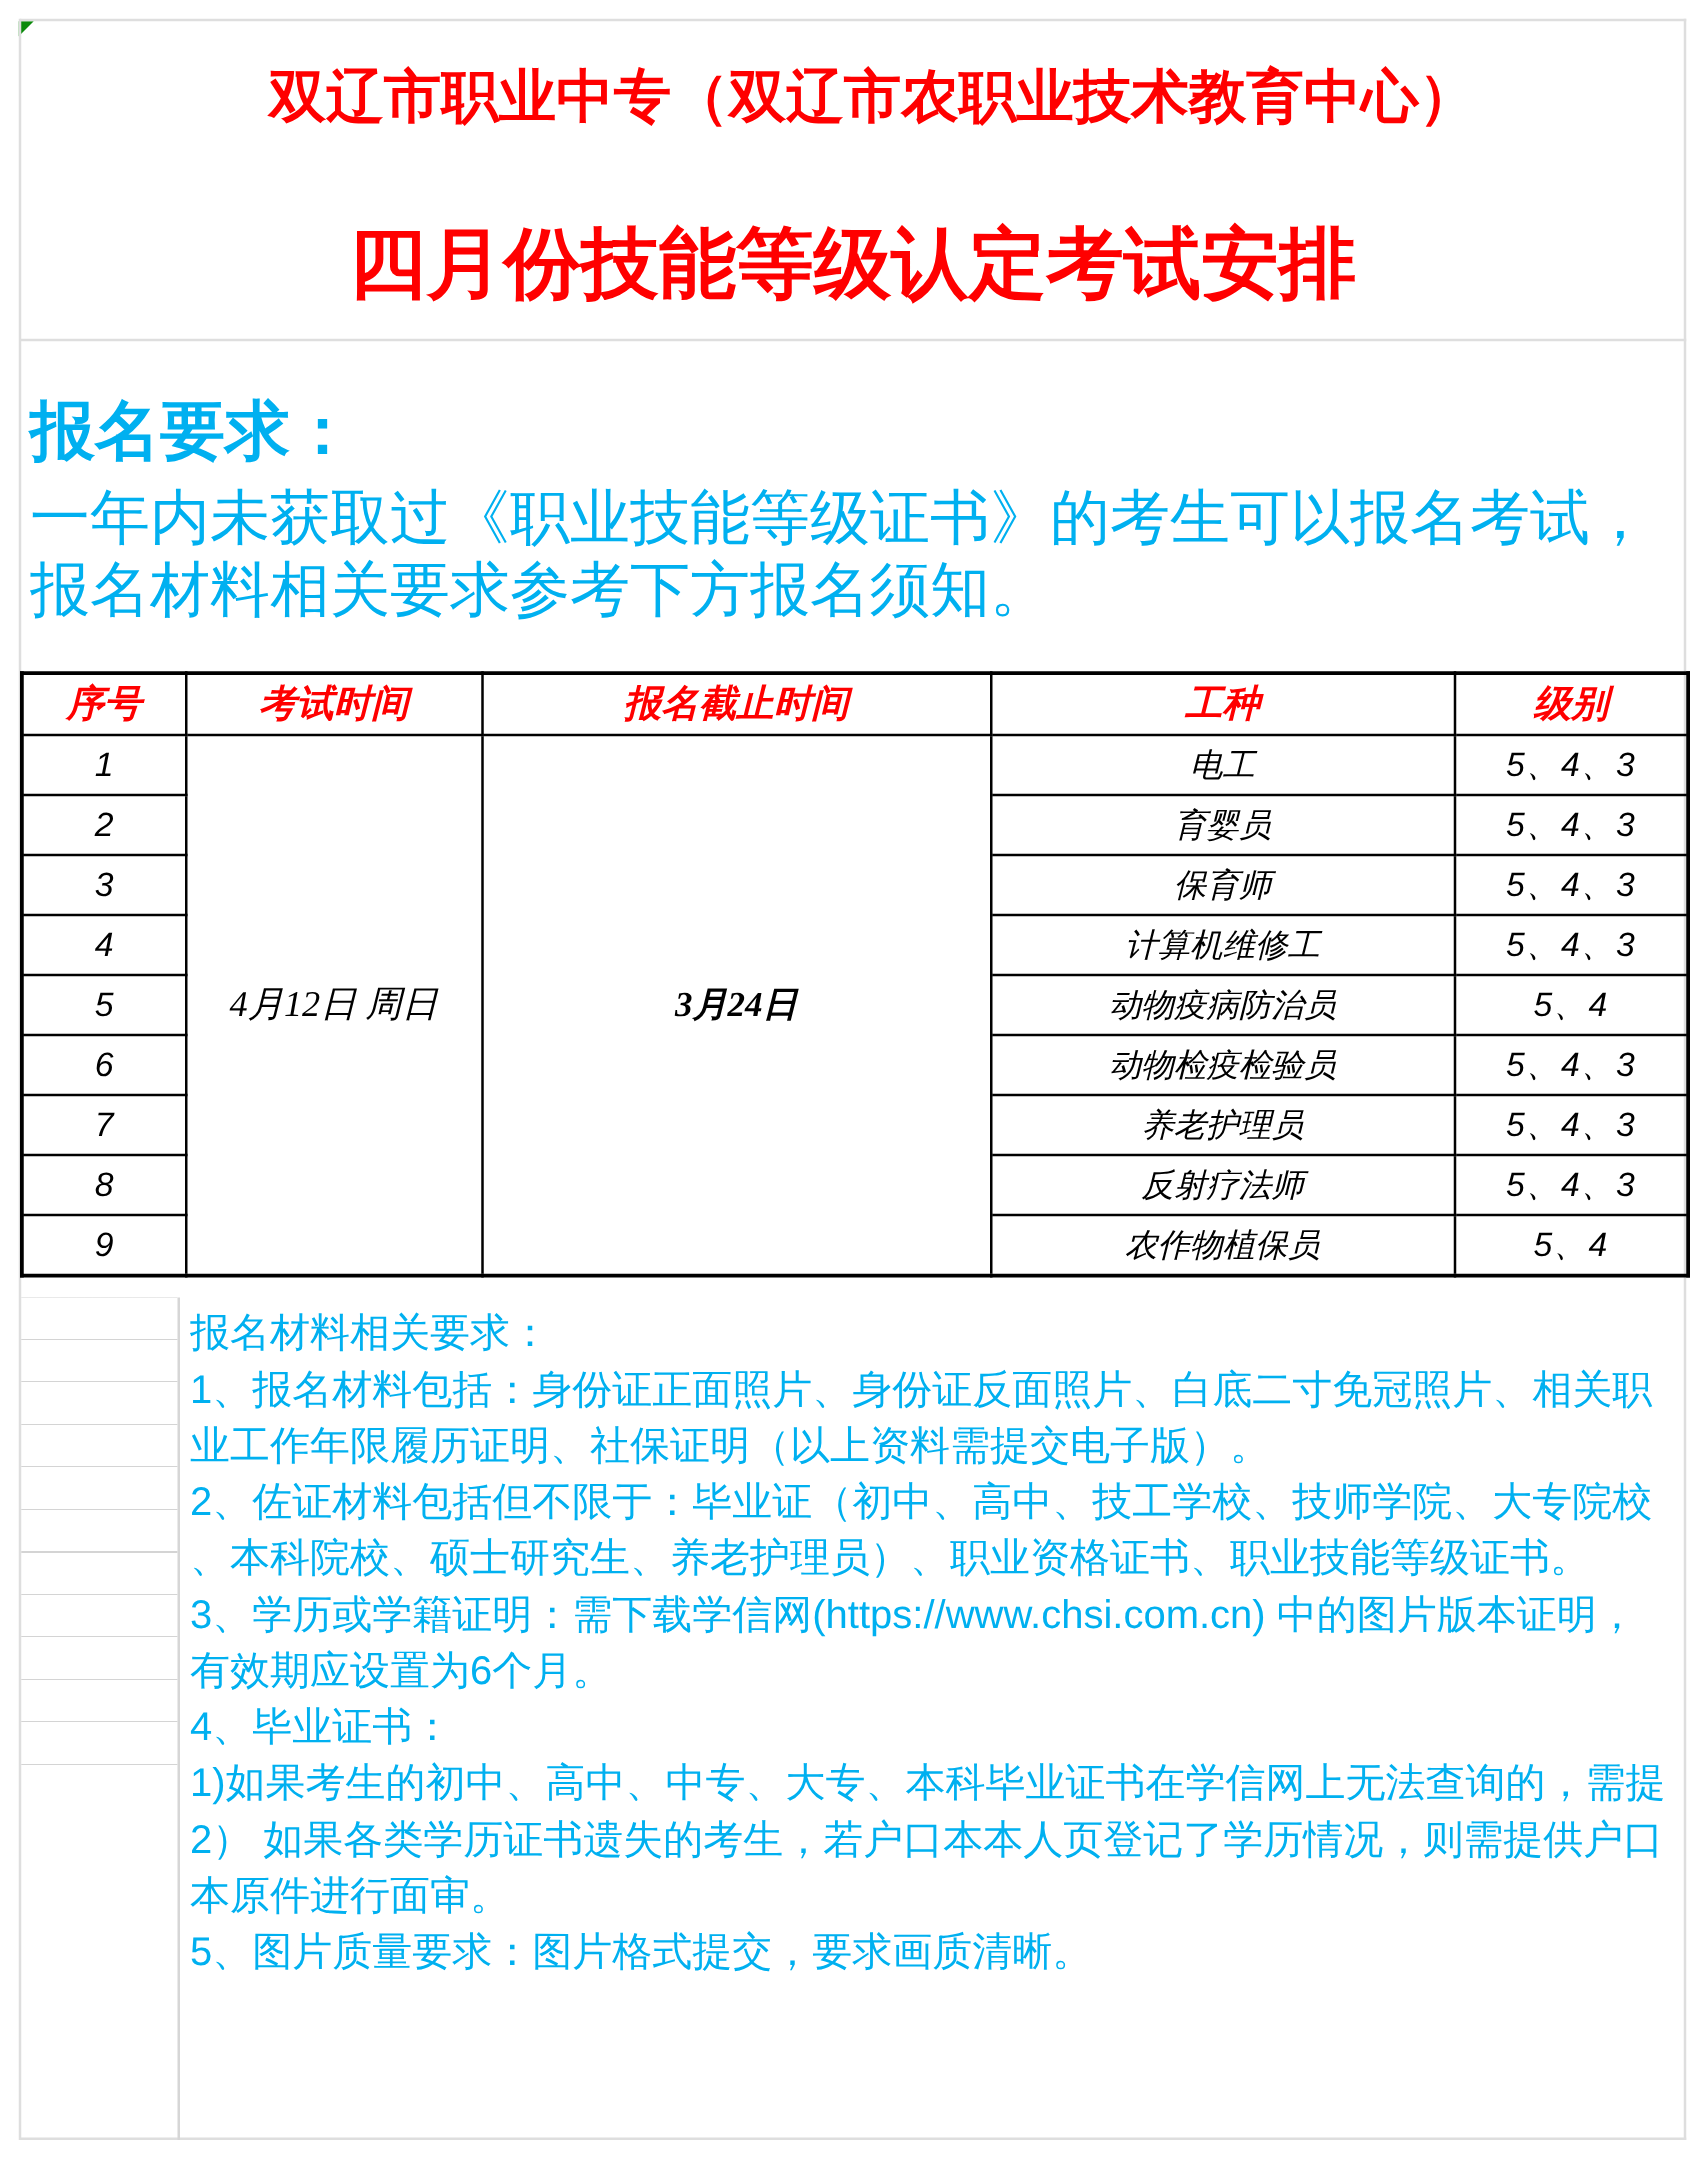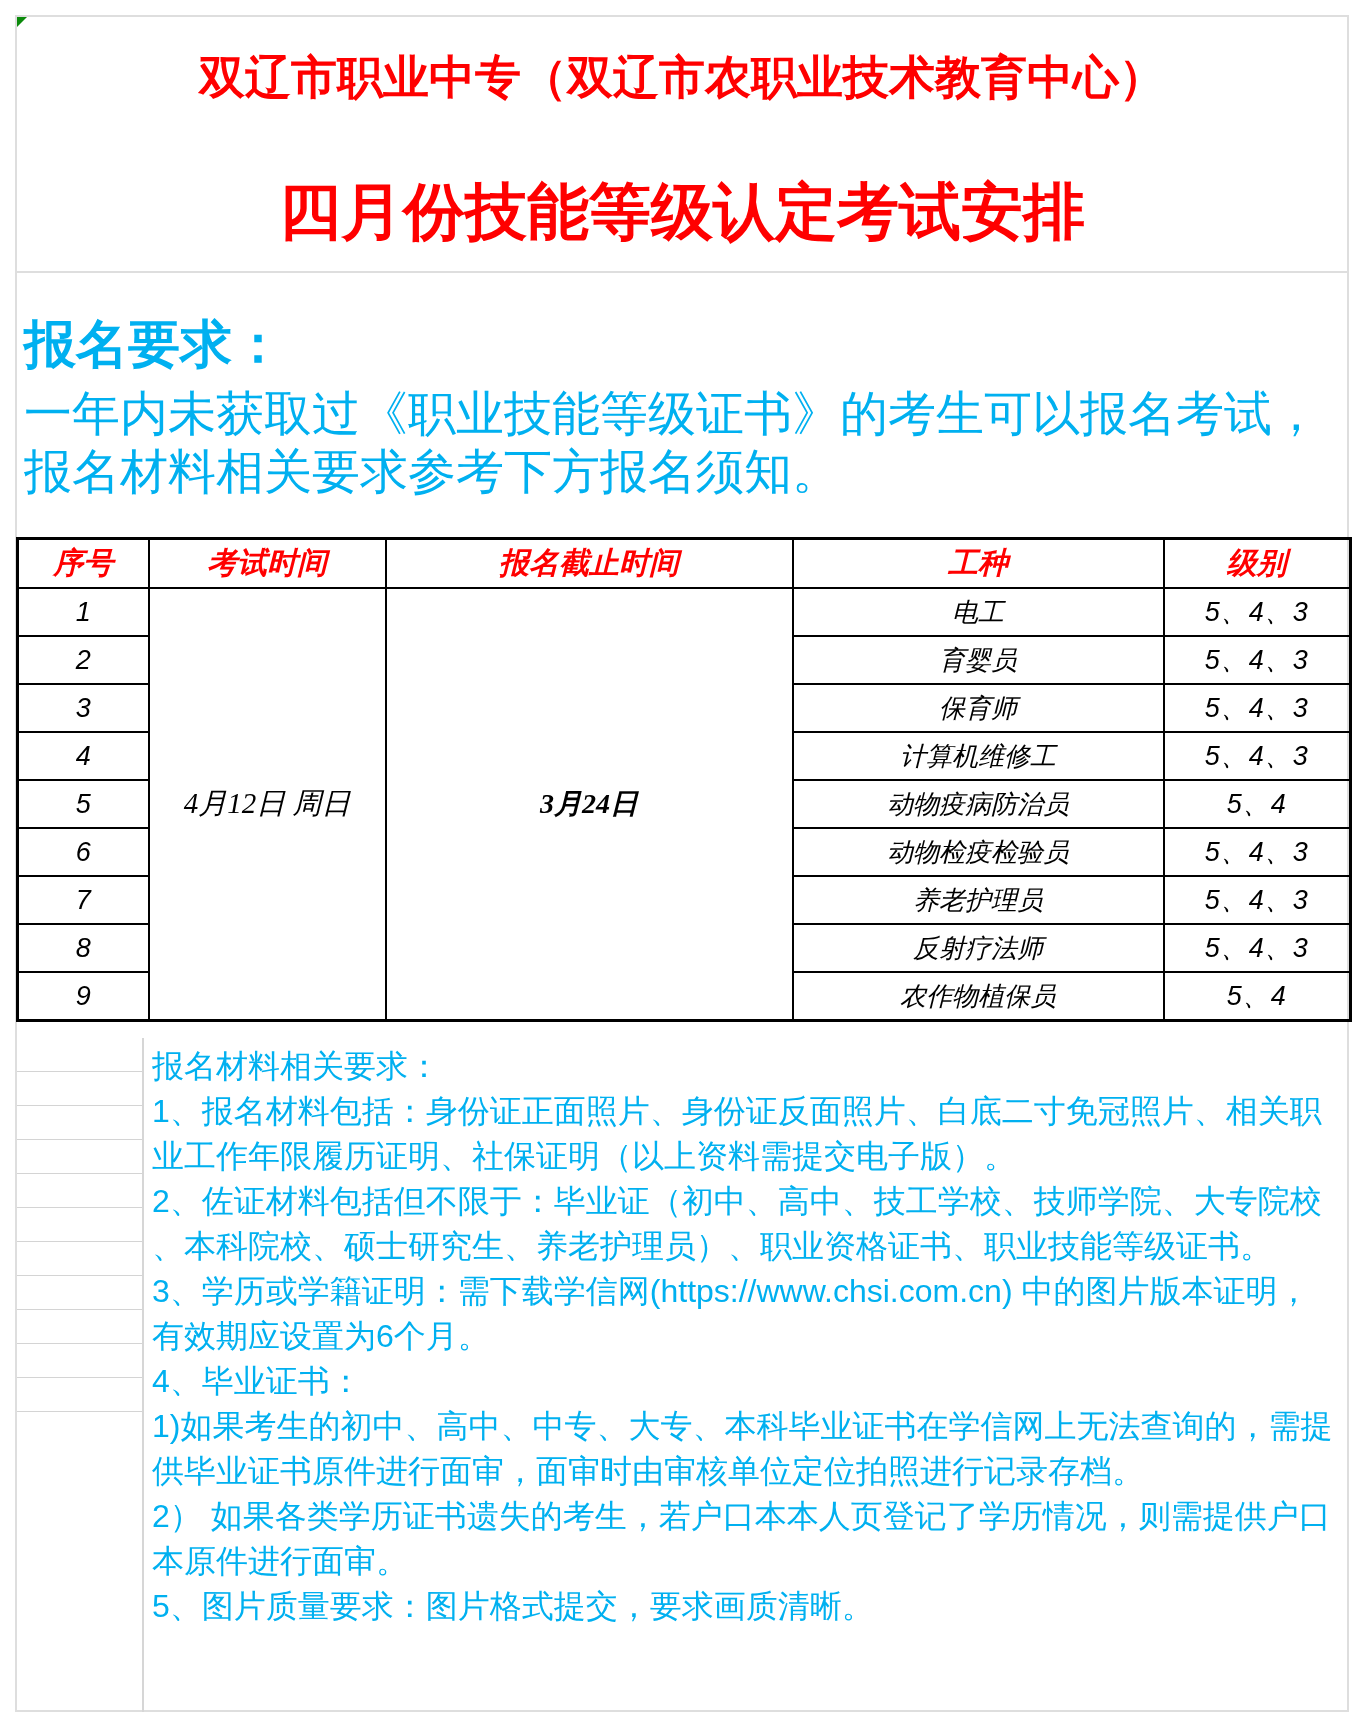--- a/index.html
+++ b/index.html
@@ -19,21 +19,21 @@
     position:absolute; left:17px; top:1038px; width:125px; height:375px;
     background:repeating-linear-gradient(to bottom, transparent 0px, transparent 33px, #d4d4d4 33px, #d4d4d4 34px);
   }
   .green-marker {
     position:absolute; left:15px; top:17px; width:0; height:0;
     border-top:12px solid #0b8a0b; border-right:12px solid transparent;
   }
   .title1 {
     position:absolute; left:16px; top:52px; width:1332px; margin:0;
     text-align:center; color:#ff0000; font-family:"Liberation Serif","DejaVu Serif",serif;
-    font-weight:bold; font-size:46px; line-height:1.15; white-space:nowrap;
+    font-weight:bold; font-size:46px; line-height:1.15; white-space:nowrap;padding-left:16px;
   }
   .title2 {
     position:absolute; left:16px; top:178px; width:1332px; margin:0;
     text-align:center; color:#ff0000; font-family:"Liberation Serif","DejaVu Serif",serif;
     font-weight:bold; font-size:62px; line-height:1.1; white-space:nowrap;
   }
   .req-heading {
     position:absolute; left:24px; top:310px; color:#00b0f0;
     font-family:"Liberation Serif","DejaVu Serif",serif; font-weight:bold;
     font-size:52px; white-space:nowrap;
@@ -167,19 +167,18 @@
   <div class="notes">
     <div class="note-line">报名材料相关要求：</div>
     <div class="note-line">1、报名材料包括：身份证正面照片、身份证反面照片、白底二寸免冠照片、相关职</div>
     <div class="note-line">业工作年限履历证明、社保证明（以上资料需提交电子版）。</div>
     <div class="note-line">2、佐证材料包括但不限于：毕业证（初中、高中、技工学校、技师学院、大专院校</div>
     <div class="note-line">、本科院校、硕士研究生、养老护理员）、职业资格证书、职业技能等级证书。</div>
     <div class="note-line">3、学历或学籍证明：需下载学信网(https://www.chsi.com.cn) 中的图片版本证明，</div>
     <div class="note-line">有效期应设置为6个月。</div>
     <div class="note-line">4、毕业证书：</div>
     <div class="note-line">1)如果考生的初中、高中、中专、大专、本科毕业证书在学信网上无法查询的，需提</div>
-    <div class="note-line">供毕业证书原件进行面审，面审时由审核单位定位拍照进行记录存档。</div>
     <div class="note-line">2） 如果各类学历证书遗失的考生，若户口本本人页登记了学历情况，则需提供户口</div>
     <div class="note-line">本原件进行面审。</div>
     <div class="note-line">5、图片质量要求：图片格式提交，要求画质清晰。</div>
   </div>
 
 </div>
 
 </body></html>

